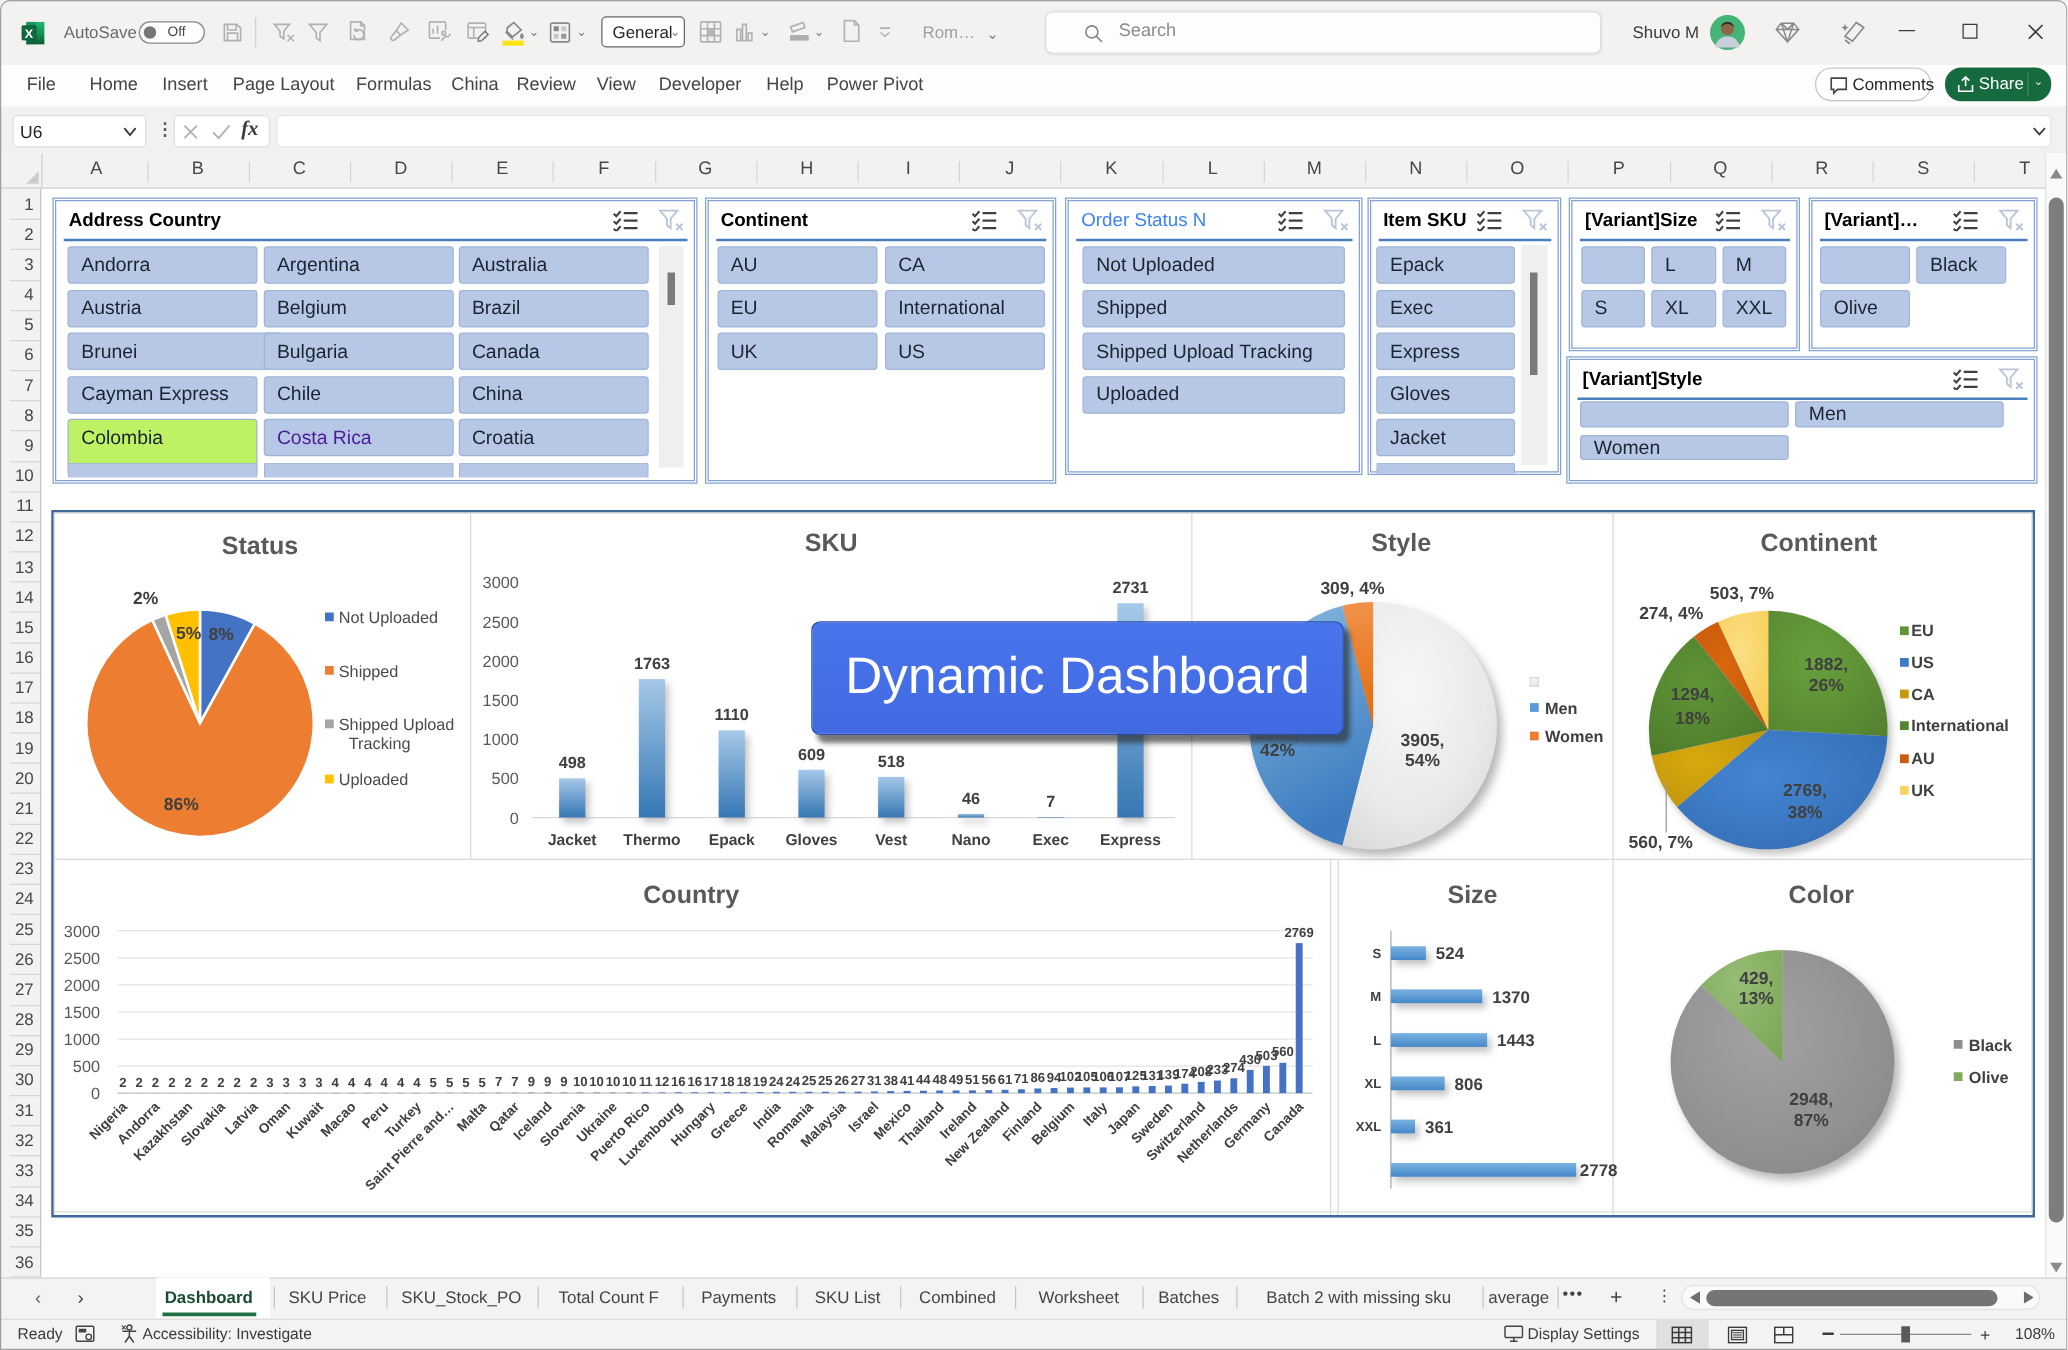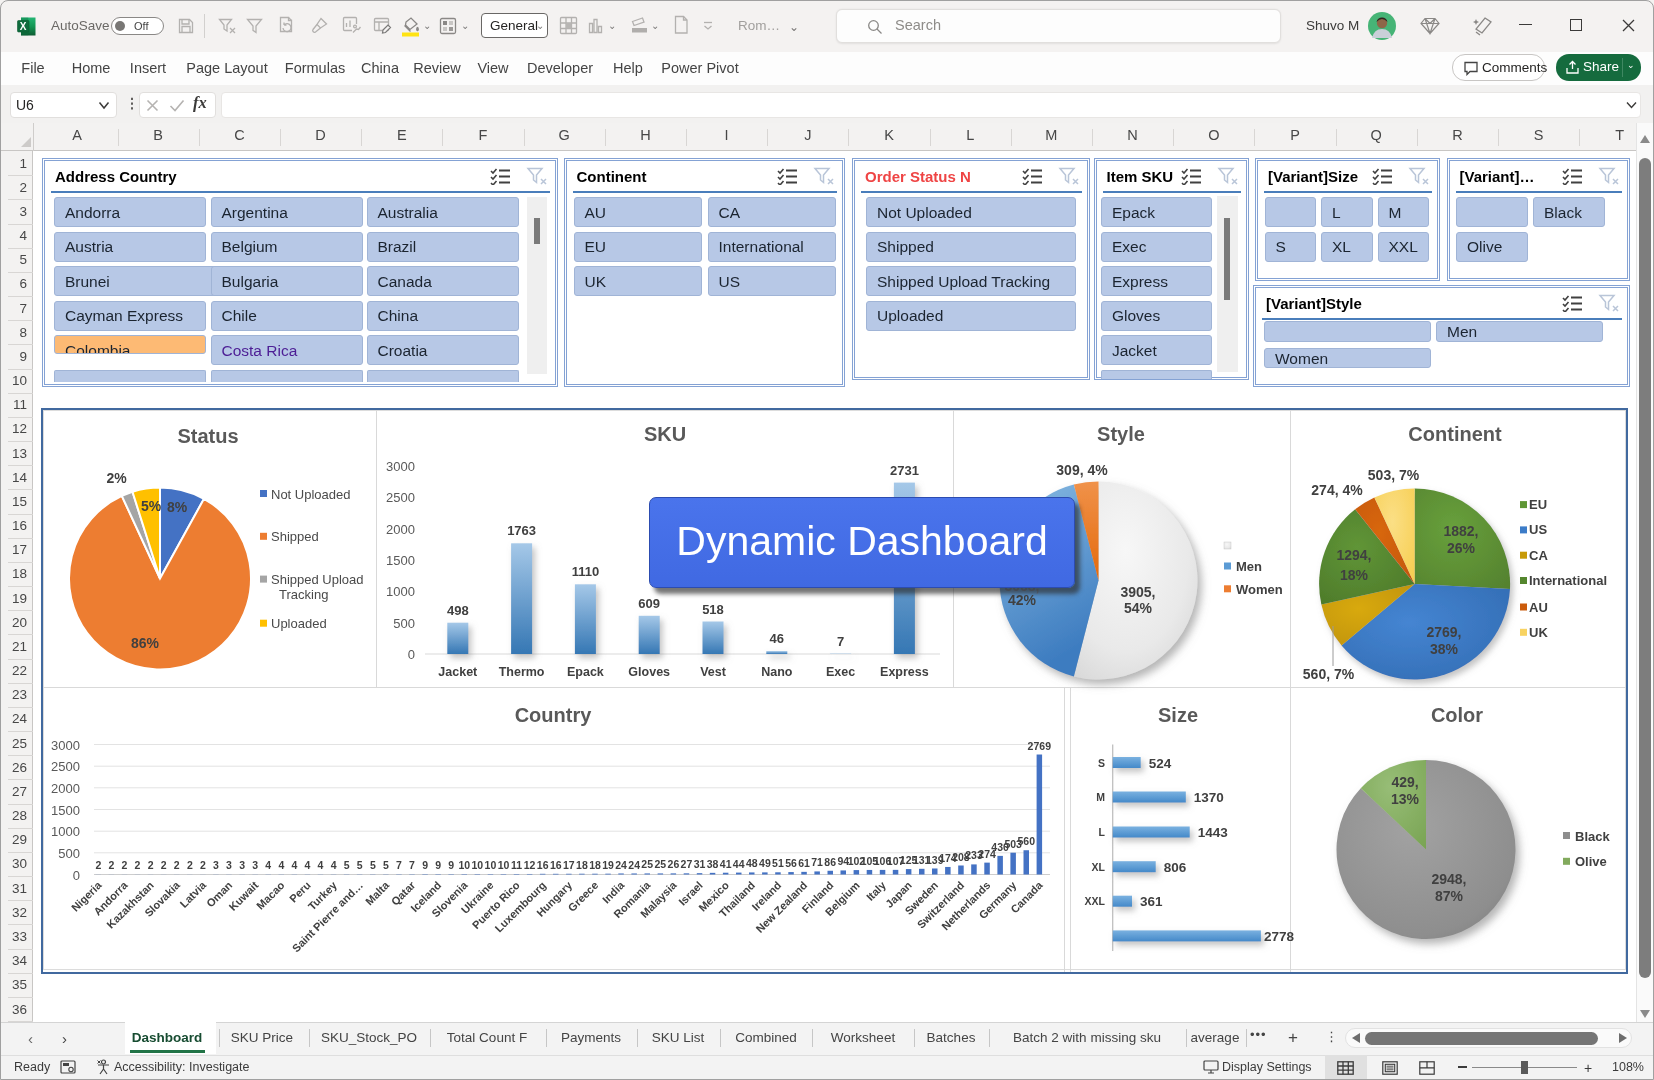--- a/index.html
+++ b/index.html
@@ -344,21 +344,21 @@
   </div>
 <div class="abs" style="left:54px;top:300.5px;width:152px;height:30px;background:#b7c8e6;border:1px solid #a0b4d6;border-radius:3px;overflow:hidden">
     <div class="abs" style="left:10px;top:5.7px;font-size:15.5px;color:#1b2430;white-space:nowrap">Cayman Express</div>
   </div>
 <div class="abs" style="left:210.5px;top:300.5px;width:152px;height:30px;background:#b7c8e6;border:1px solid #a0b4d6;border-radius:3px;overflow:hidden">
     <div class="abs" style="left:10px;top:5.7px;font-size:15.5px;color:#1b2430;white-space:nowrap">Chile</div>
   </div>
 <div class="abs" style="left:366.5px;top:300.5px;width:152px;height:30px;background:#b7c8e6;border:1px solid #a0b4d6;border-radius:3px;overflow:hidden">
     <div class="abs" style="left:10px;top:5.7px;font-size:15.5px;color:#1b2430;white-space:nowrap">China</div>
   </div>
-<div class="abs" style="left:54px;top:335px;width:152px;height:19px;background:#fdba74;border:1px solid #a0b4d6;border-radius:3px;overflow:hidden">
+<div class="abs" style="left:54px;top:335px;width:152px;height:46px;background:#bef264;border:1px solid #a0b4d6;border-radius:3px;overflow:hidden">
     <div class="abs" style="left:10px;top:5.7px;font-size:15.5px;color:#1b2430;white-space:nowrap">Colombia</div>
   </div>
 <div class="abs" style="left:210.5px;top:335px;width:152px;height:30px;background:#b7c8e6;border:1px solid #a0b4d6;border-radius:3px;overflow:hidden">
     <div class="abs" style="left:10px;top:5.7px;font-size:15.5px;color:#4c1d95;white-space:nowrap">Costa Rica</div>
   </div>
 <div class="abs" style="left:366.5px;top:335px;width:152px;height:30px;background:#b7c8e6;border:1px solid #a0b4d6;border-radius:3px;overflow:hidden">
     <div class="abs" style="left:10px;top:5.7px;font-size:15.5px;color:#1b2430;white-space:nowrap">Croatia</div>
   </div>
 <div class="abs" style="left:54px;top:369.5px;width:152px;height:12px;background:#b7c8e6;border:1px solid #a0b4d6;border-bottom:none;border-radius:2px 2px 0 0"></div>
 <div class="abs" style="left:210.5px;top:369.5px;width:152px;height:12px;background:#b7c8e6;border:1px solid #a0b4d6;border-bottom:none;border-radius:2px 2px 0 0"></div>
@@ -388,21 +388,21 @@
 <div class="abs" style="left:707.5px;top:231.5px;width:128.5px;height:30px;background:#b7c8e6;border:1px solid #a0b4d6;border-radius:3px;overflow:hidden">
     <div class="abs" style="left:10px;top:5.7px;font-size:15.5px;color:#1b2430;white-space:nowrap">International</div>
   </div>
 <div class="abs" style="left:573.5px;top:266px;width:128.5px;height:30px;background:#b7c8e6;border:1px solid #a0b4d6;border-radius:3px;overflow:hidden">
     <div class="abs" style="left:10px;top:5.7px;font-size:15.5px;color:#1b2430;white-space:nowrap">UK</div>
   </div>
 <div class="abs" style="left:707.5px;top:266px;width:128.5px;height:30px;background:#b7c8e6;border:1px solid #a0b4d6;border-radius:3px;overflow:hidden">
     <div class="abs" style="left:10px;top:5.7px;font-size:15.5px;color:#1b2430;white-space:nowrap">US</div>
   </div>
 <div class="abs" style="left:852px;top:158px;width:238px;height:222px;background:#fff;border:1px solid #84a2d4;outline:1px solid #84a2d4;outline-offset:-3px;"></div>
-<div class="abs" style="left:865px;top:168px;font-size:15px;font-weight:bold;color:#ef4444">Order Status N</div>
+<div class="abs" style="left:865px;top:168px;font-size:15px;font-weight:normal;color:#3b82f6">Order Status N</div>
 <svg class="abs" style="left:1022px;top:168px" width="22" height="17" viewBox="0 0 22 17">
 <path d="M1 3 l2 2 3.5-4 M1 9 l2 2 3.5-4 M1 15 l2 2 3.5-4" fill="none" stroke="#404040" stroke-width="1.6"></path>
 <path d="M9 2.5 h11 M9 8.5 h11 M9 14.5 h11" stroke="#404040" stroke-width="1.8"></path>
   </svg>
 <svg class="abs" style="left:1058px;top:167px" width="22" height="19" viewBox="0 0 22 19">
 <path d="M2 1.5 h14 l-5.5 6.5 v7.5 l-3 -2.5 v-5 z" fill="none" stroke="#b9c5d8" stroke-width="1.5"></path>
 <path d="M15 12 l5 5 M20 12 l-5 5" stroke="#b9c5d8" stroke-width="1.5"></path>
   </svg>
 <div class="abs" style="left:861px;top:191px;width:221px;height:2px;background:#4a7ebb"></div>
 <div class="abs" style="left:866px;top:197px;width:209.5px;height:30px;background:#b7c8e6;border:1px solid #a0b4d6;border-radius:3px;overflow:hidden">

